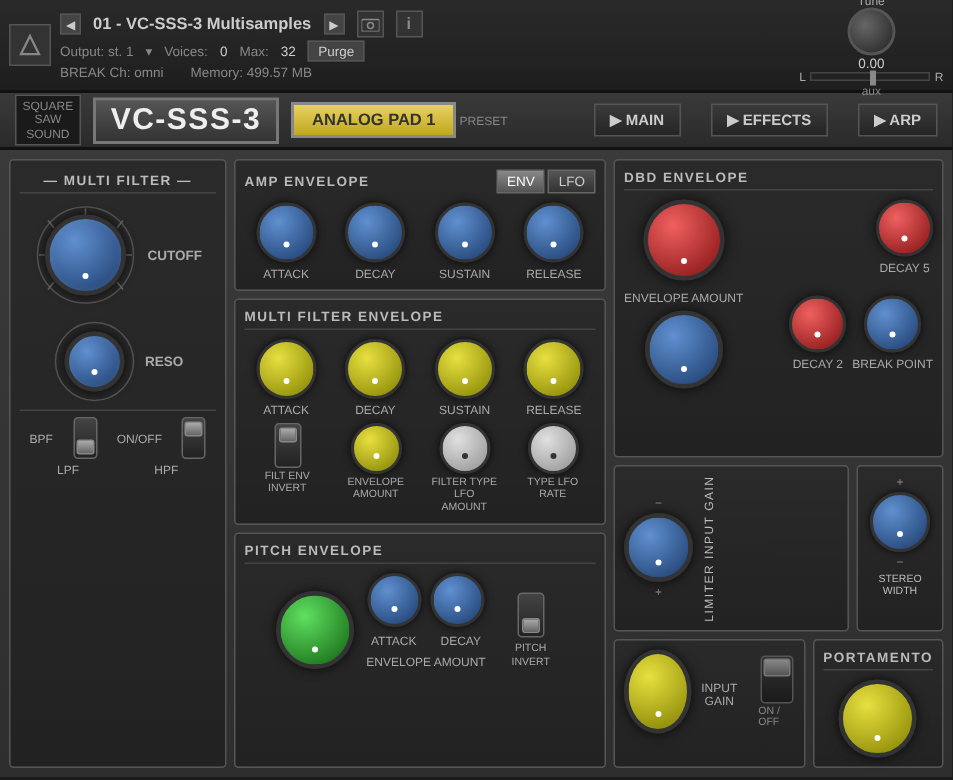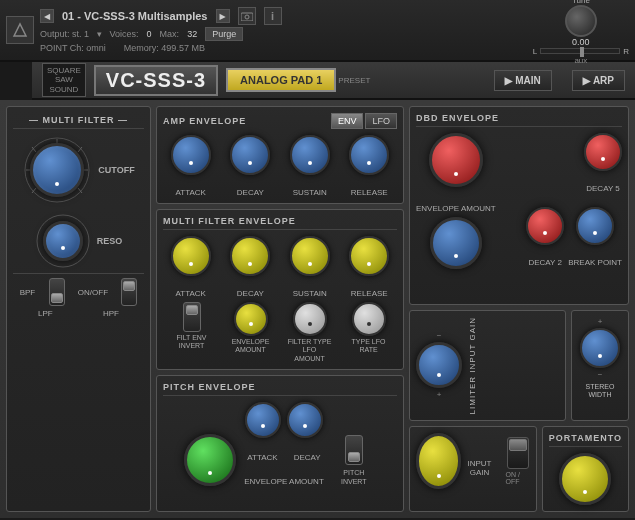--- a/index.html
+++ b/index.html
@@ -94,21 +94,20 @@
 
     
     .preset-bar {
       background: linear-gradient(to bottom, #3a3a3a, #2a2a2a);
       height: 38px;
       display: flex;
       align-items: center;
       padding: 0 10px;
       gap: 8px;
       border-bottom: 2px solid #111;
-      margin-left: 32px;
     }
     .brand-box {
       background: #1a1a1a;
       border: 1px solid #555;
       padding: 2px 4px;
       font-size: 8px;
       color: #888;
       text-align: center;
       line-height: 1.2;
     }
@@ -174,21 +173,21 @@
       font-weight: bold;
       letter-spacing: 1px;
       margin-bottom: 6px;
       border-bottom: 1px solid #444;
       padding-bottom: 3px;
     }
     .knob-label {
       text-align: center;
       color: #aaa;
       font-size: 8px;
-      margin-top: 13px;
+      margin-top: 3px;
     }
     .knob-container {
       display: flex;
       flex-direction: column;
       align-items: center;
     }
 
     
     .knob {
       border-radius: 50%;
@@ -482,21 +481,21 @@
     <div class="top-row">
       <span style="color:#888;font-size:9px;">Output: st. 1</span>
       <span style="color:#888;font-size:9px;">▾</span>
       <span style="color:#888;font-size:9px;">Voices:</span>
       <span style="color:#ccc;font-size:9px;">0</span>
       <span style="color:#888;font-size:9px;">Max:</span>
       <span style="color:#ccc;font-size:9px;">32</span>
       <div class="purge-btn">Purge</div>
     </div>
     <div class="top-row">
-      <span style="color:#888;font-size:9px;">POINT Ch: omni</span>
+      <span style="color:#888;font-size:9px;">BREAK Ch: omni</span>
       <span style="color:#888;font-size:9px;margin-left:10px;">Memory: 499.57 MB</span>
     </div>
   </div>
   <div class="tune-section">
     <span class="tune-label">Tune</span>
     <div class="tune-knob"></div>
     <span class="tune-value">0.00</span>
     <div class="lr-slider">
       <span>L</span>
       <div class="slider-track">
@@ -517,20 +516,23 @@
   <div class="vc-title">VC-SSS-3</div>
   <div style="display:flex;align-items:center;gap:2px;">
     <div class="preset-name-box">ANALOG PAD 1</div>
     <span class="preset-label">PRESET</span>
   </div>
   <div class="nav-tabs">
     <div class="nav-tab">
       <span>▶ MAIN</span>
     </div>
     <div class="nav-tab">
+      <span>▶ EFFECTS</span>
+    </div>
+    <div class="nav-tab">
       <span>▶ ARP</span>
     </div>
   </div>
 </div>
 
 <div class="main-panel">
 
   <div class="left-col">
     <div class="multi-filter-section">
       <div class="section-title">— MULTI FILTER —</div>

